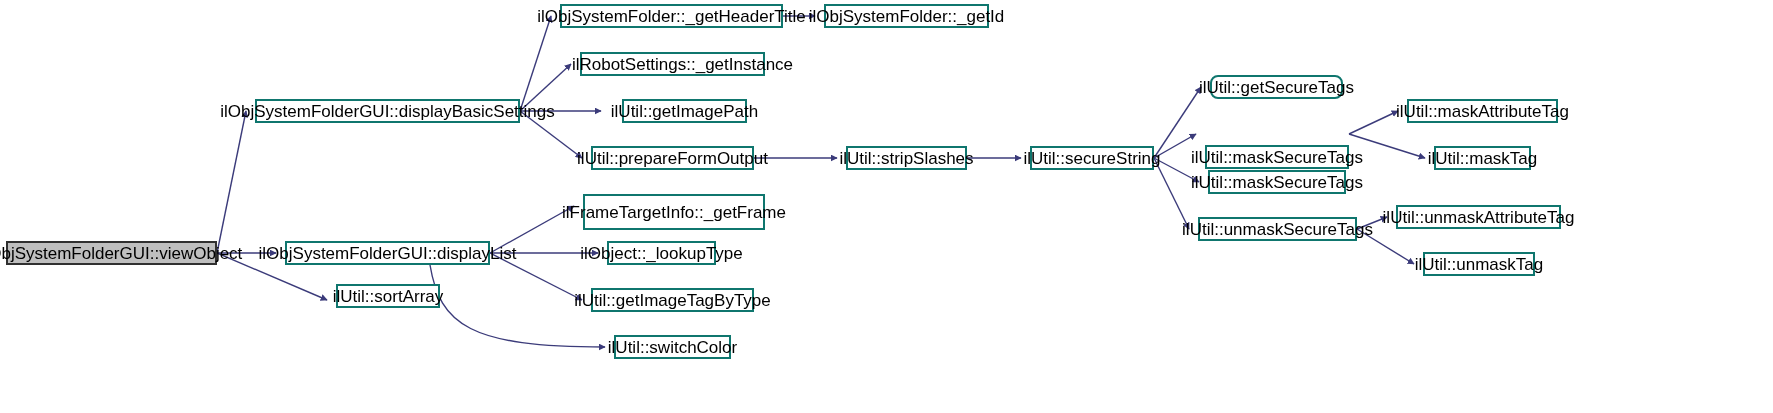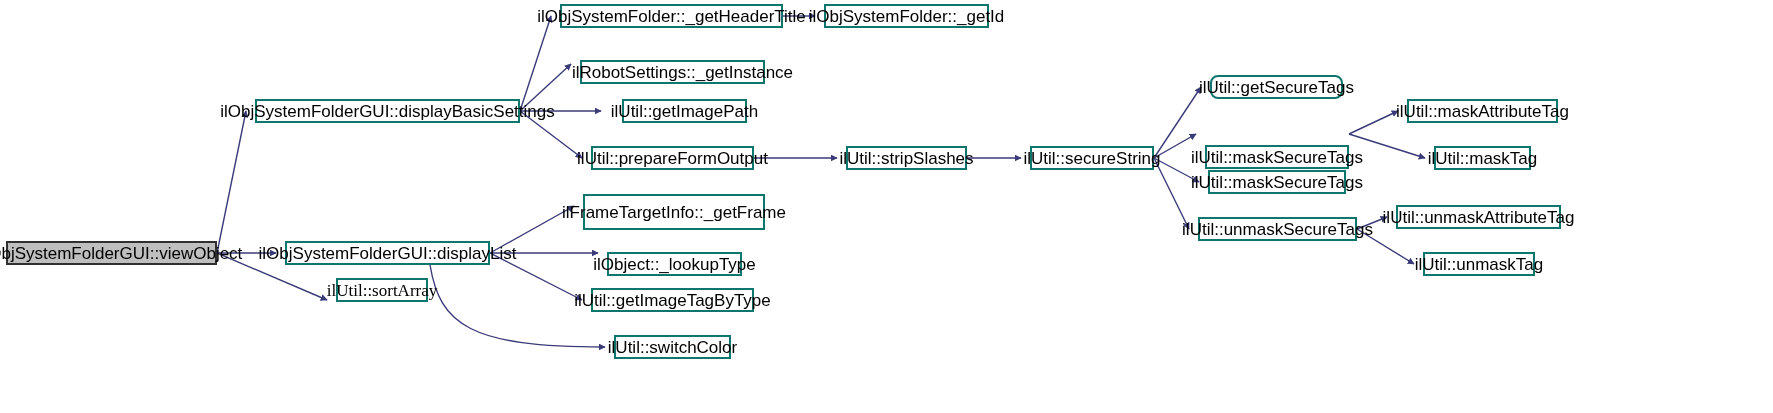--- a/index.html
+++ b/index.html
@@ -72,28 +72,28 @@
       <path d="M 1357 229 L 1414 264" stroke="#3b3b7a" stroke-width="1.4" fill="none" marker-end="url(#arrow)"></path>
       <path d="M 490 253 L 574 206" stroke="#3b3b7a" stroke-width="1.4" fill="none" marker-end="url(#arrow)"></path>
       <path d="M 490 253 L 598 253" stroke="#3b3b7a" stroke-width="1.4" fill="none" marker-end="url(#arrow)"></path>
       <path d="M 490 253 L 582 300" stroke="#3b3b7a" stroke-width="1.4" fill="none" marker-end="url(#arrow)"></path>
       <path d="M 430 265 C 440 325, 470 347, 605 347" stroke="#3b3b7a" stroke-width="1.4" fill="none" marker-end="url(#arrow)"></path>
     </svg>
   <div id="node-layer">
       <div class="node root" style="left: 6px; top: 241px; width: 211px; height: 24px;">ilObjSystemFolderGUI::viewObject</div>
       <div class="node" style="left: 255px; top: 99px; width: 265px; height: 24px;">ilObjSystemFolderGUI::displayBasicSettings</div>
       <div class="node" style="left: 285px; top: 241px; width: 205px; height: 24px;">ilObjSystemFolderGUI::displayList</div>
-      <div class="node" style="left: 336px; top: 278px; width: 92px; height: 24px; font-family: Liberation Serif, serif;">ilUtil::sortArray</div>
+      <div class="node" style="left: 336px; top: 284px; width: 104px; height: 24px;">ilUtil::sortArray</div>
       <div class="node" style="left: 560px; top: 4px; width: 223px; height: 24px;">ilObjSystemFolder::_getHeaderTitle</div>
       <div class="node" style="left: 824px; top: 4px; width: 165px; height: 24px;">ilObjSystemFolder::_getId</div>
-      <div class="node" style="left: 580px; top: 60px; width: 185px; height: 24px; padding-left: 20px;">ilRobotSettings::_getInstance</div>
+      <div class="node" style="left: 580px; top: 52px; width: 185px; height: 24px; padding-left: 20px;">ilRobotSettings::_getInstance</div>
       <div class="node" style="left: 622px; top: 99px; width: 125px; height: 24px;">ilUtil::getImagePath</div>
       <div class="node" style="left: 591px; top: 146px; width: 163px; height: 24px;">ilUtil::prepareFormOutput</div>
       <div class="node" style="left: 583px; top: 194px; width: 182px; height: 36px;">ilFrameTargetInfo::_getFrame</div>
-      <div class="node" style="left: 607px; top: 241px; width: 135px; height: 24px; margin-top: 11px;">ilObject::_lookupType</div>
+      <div class="node" style="left: 607px; top: 241px; width: 109px; height: 24px;">ilObject::_lookupType</div>
       <div class="node" style="left: 591px; top: 288px; width: 163px; height: 24px;">ilUtil::getImageTagByType</div>
       <div class="node" style="left: 614px; top: 335px; width: 117px; height: 24px;">ilUtil::switchColor</div>
       <div class="node" style="left: 846px; top: 146px; width: 121px; height: 24px;">ilUtil::stripSlashes</div>
       <div class="node" style="left: 1030px; top: 146px; width: 124px; height: 24px;">ilUtil::secureString</div>
       <div class="node" style="left: 1210px; top: 75px; width: 133px; height: 24px; border-radius: 8px;">ilUtil::getSecureTags</div>
       <div class="node" style="left: 1205px; top: 122px; width: 144px; height: 24px; margin-top: 23px;">ilUtil::maskSecureTags</div>
       <div class="node" style="left: 1208px; top: 170px; width: 138px; height: 24px;">ilUtil::maskSecureTags</div>
       <div class="node" style="left: 1198px; top: 217px; width: 159px; height: 24px;">ilUtil::unmaskSecureTags</div>
       <div class="node" style="left: 1407px; top: 99px; width: 151px; height: 24px;">ilUtil::maskAttributeTag</div>
       <div class="node" style="left: 1434px; top: 146px; width: 97px; height: 24px;">ilUtil::maskTag</div>

